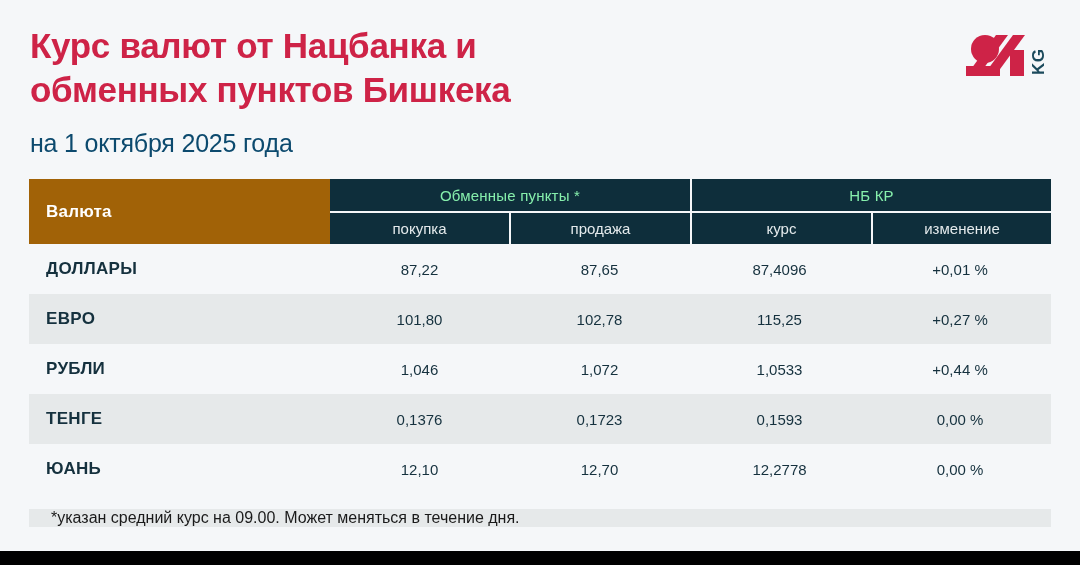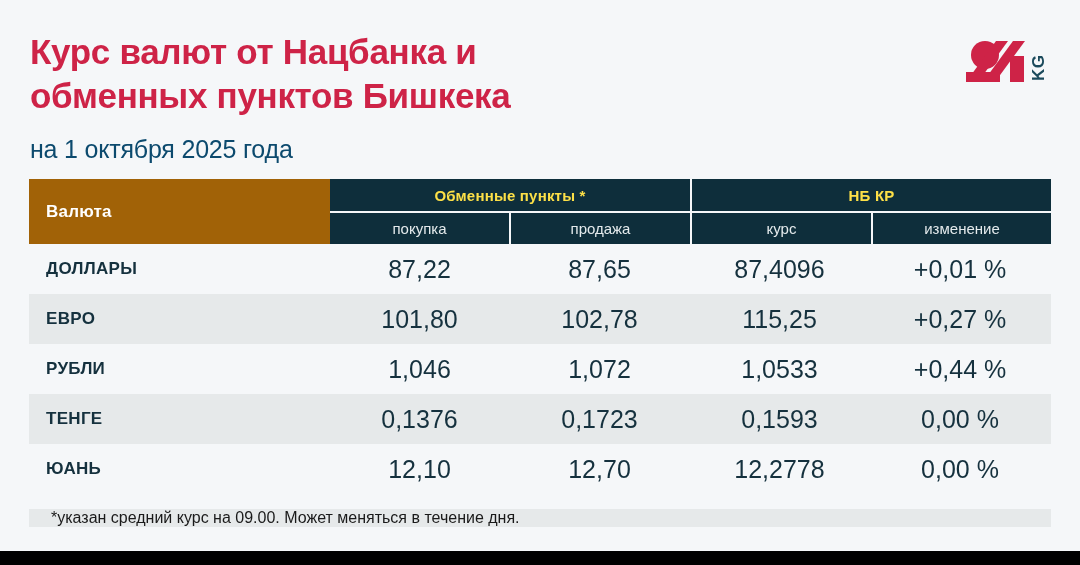--- a/index.html
+++ b/index.html
@@ -11,21 +11,21 @@
     height: 565px;
     background: #F5F7F9;
     font-family: "Liberation Sans", sans-serif;
     overflow: hidden;
     position: relative;
   }
 
   
   .page-header {
     position: absolute;
-    left: 0; top: 14px;
+    left: 0; top: 8px;
     width: 1080px;
     height: 165px;
   }
   .title-block {
     position: absolute;
     left: 30px;
     top: 16px;
     width: 760px;
   }
   .main-title {
@@ -91,23 +91,23 @@
     height: 32px;
   }
   .th-groups-bot {
     display: flex;
     height: 33px;
     padding-top: 2px;
     box-sizing: border-box;
   }
   .group-cell {
     background: #0E2E3B;
-    color: #fde047;
+    color: #86efac;
     font-size: 15px;
-    font-weight: bold;
+    font-weight: normal;
     display: flex;
     align-items: center;
     justify-content: center;
     box-sizing: border-box;
     letter-spacing: 0.2px;
   }
   .group-exchange { width: 360px; margin-right: 2px; }
   .group-nbkr     { flex: 1; }
 
   .sub-cell {
@@ -141,21 +141,21 @@
     font-size: 17px;
     font-weight: bold;
     display: flex;
     align-items: center;
     padding-left: 17px;
     box-sizing: border-box;
     letter-spacing: 0.3px;
   }
   .td-val {
     color: #15313E;
-    font-size: 25px;
+    font-size: 15px;
     font-weight: normal;
     display: flex;
     align-items: center;
     justify-content: center;
     box-sizing: border-box;
   }
   .td-buy  { width: 179px; }
   .td-sell { width: 181px; }
   .td-rate { width: 179px; }
   .td-chg  { flex: 1; }

